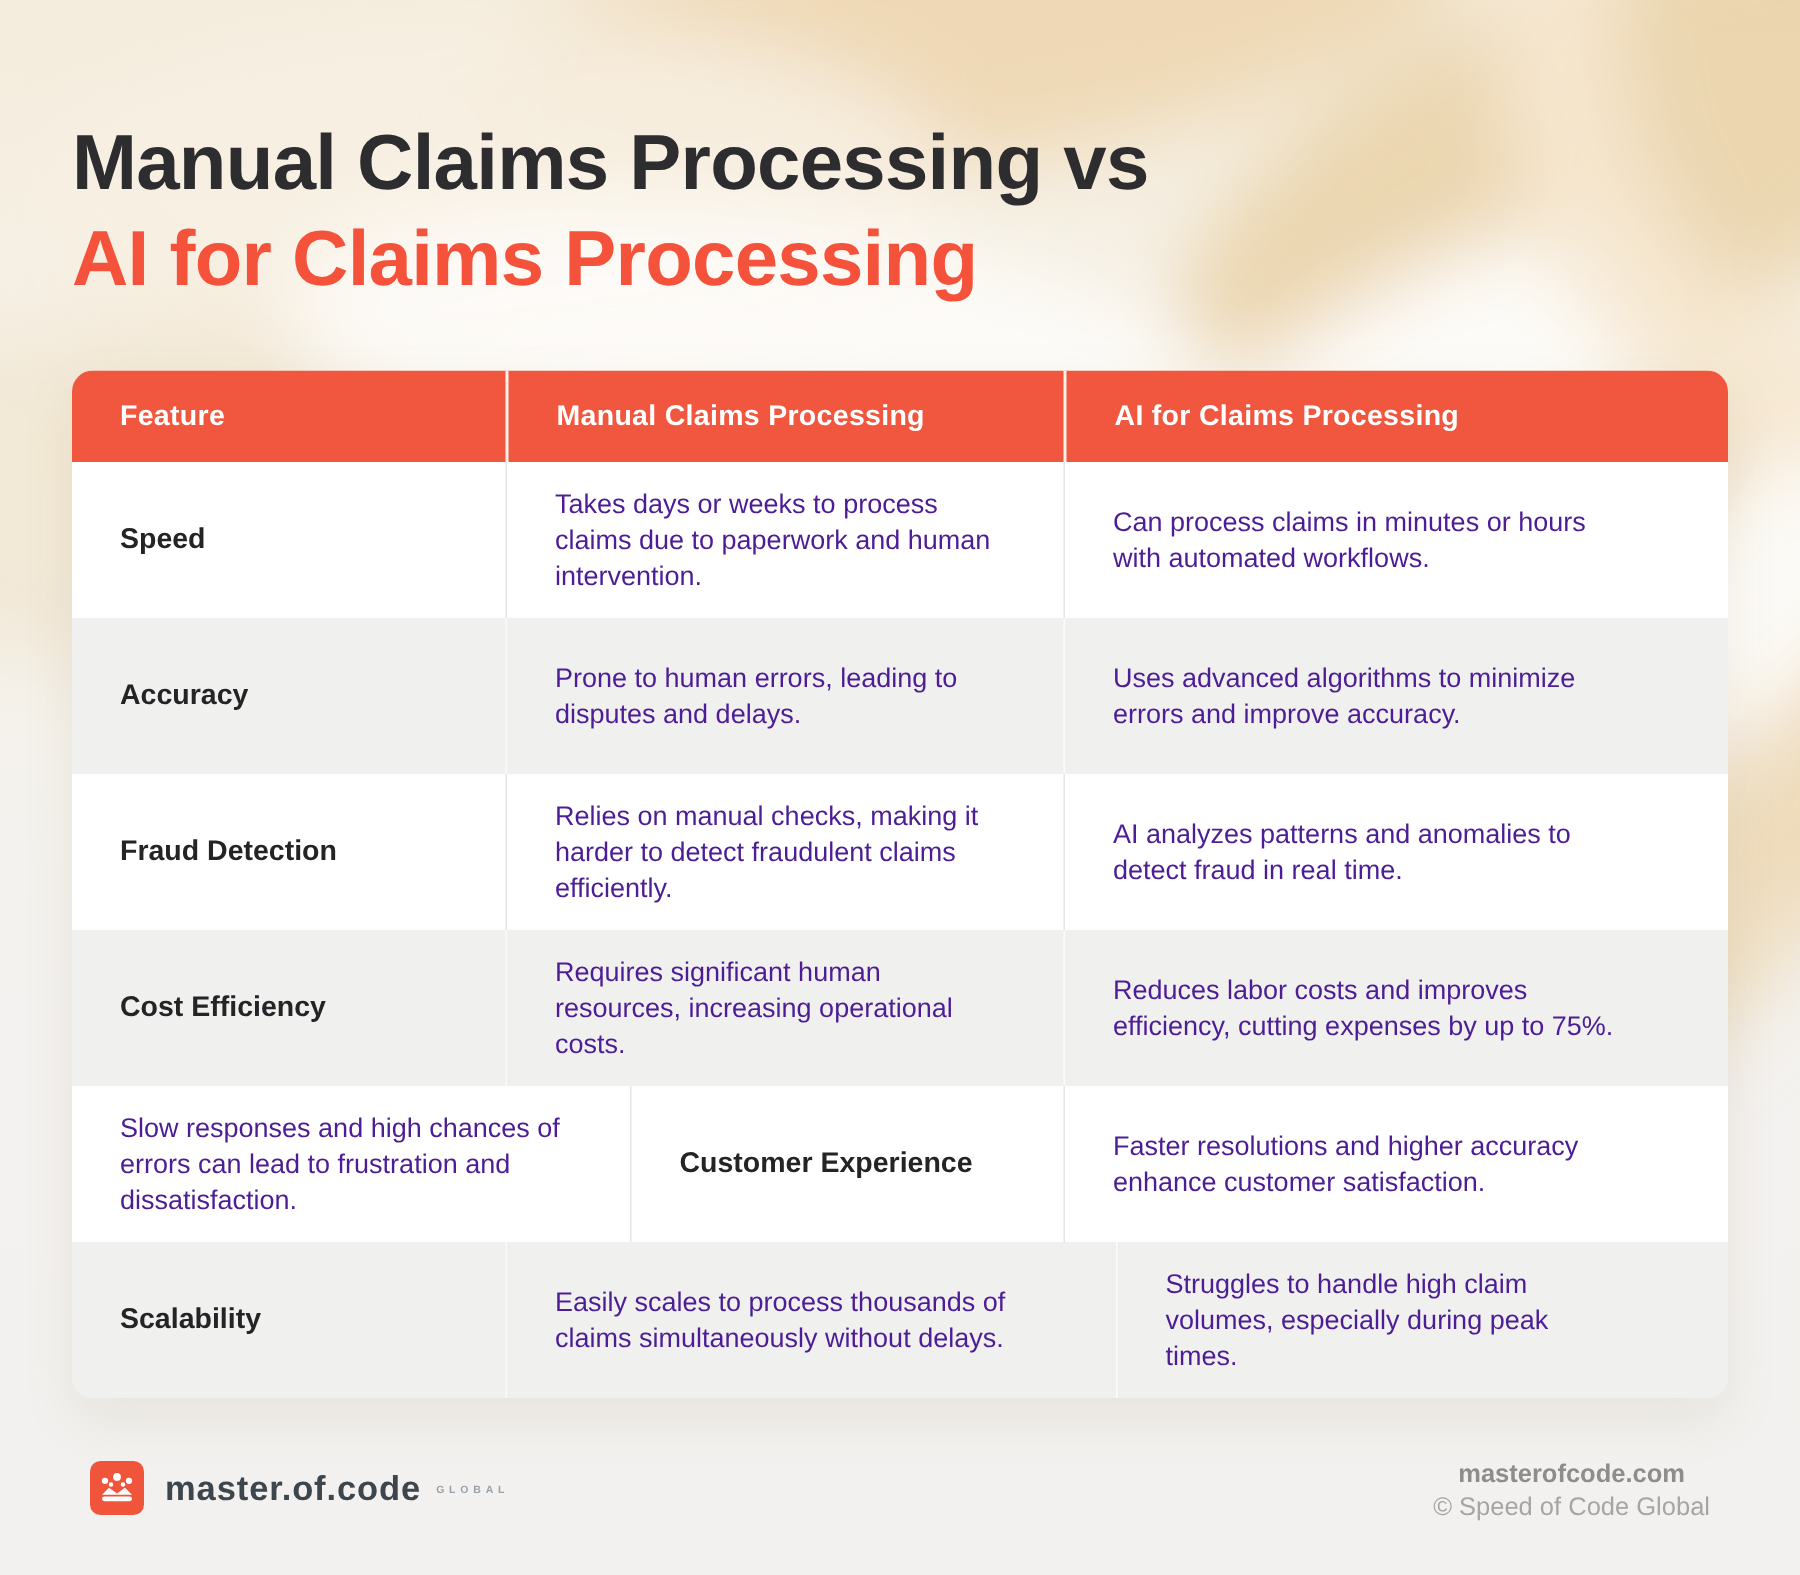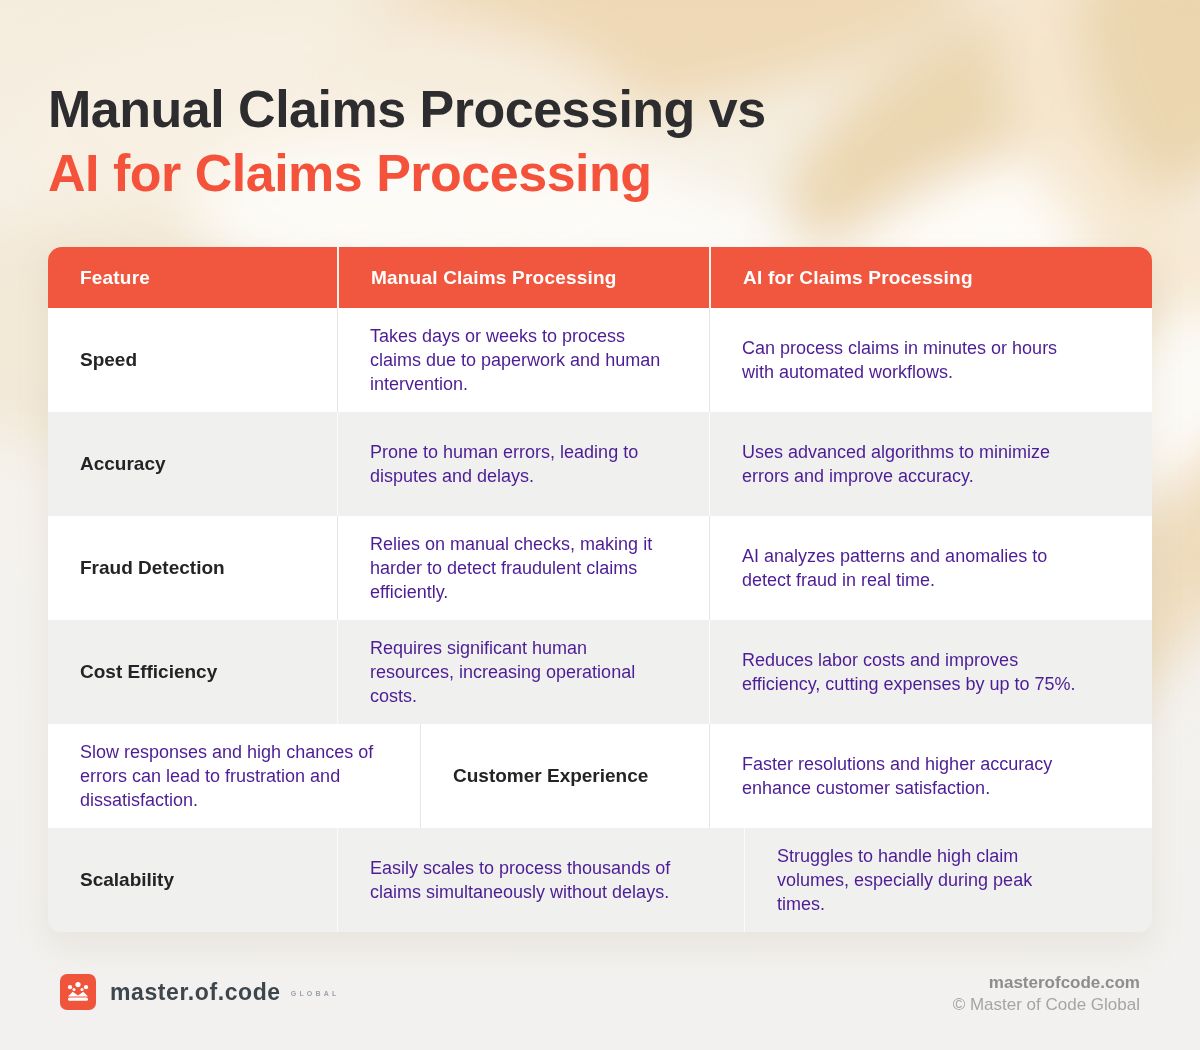--- a/index.html
+++ b/index.html
@@ -63,21 +63,21 @@
   .logo-mark { width: 36px; height: 36px; display: block; }
   .logo-text {
     margin-left: 14px;
     font-size: 23px; font-weight: 700; color: #3d454d; letter-spacing: 0.6px;
   }
   .logo-global {
     margin-left: 10px; margin-top: 2px;
     font-size: 7px; font-weight: 700; letter-spacing: 3.2px; color: #9aa1a8;
   }
   .footer-right {
-    position: absolute; right: 60px; top: 972px; text-align: right;
+    position: absolute; right: 60px; top: 972px; text-align: center;
   }
   .footer-site { font-size: 17px; font-weight: 700; color: #8d8d8d; line-height: 22px; }
   .footer-copy { font-size: 17px; font-weight: 400; color: #a5a5a5; line-height: 22px; }
 </style>
 </head>
 <body>
 
 <div class="canvas">
 
   <svg class="bg-art" width="1200" height="780" viewBox="0 0 1200 780">
@@ -195,16 +195,16 @@
       <circle cx="22" cy="15.6" r="1.5" fill="#ffffff"></circle>
       <path d="M8 22.5 L12.7 17.8 L18 21.6 L23.3 17.8 L28 22.5 Z" fill="#ffffff"></path>
       <rect x="8" y="23.6" width="20" height="3.2" rx="1.6" fill="#ffffff"></rect>
     </svg>
     <span class="logo-text">master.of.code</span>
     <span class="logo-global">GLOBAL</span>
   </div>
 
   <div class="footer-right">
     <div class="footer-site">masterofcode.com</div>
-    <div class="footer-copy">© Master of Code Global</div>
+    <div class="footer-copy">© Speed of Code Global</div>
   </div>
 
 </div>
 
 </body></html>

